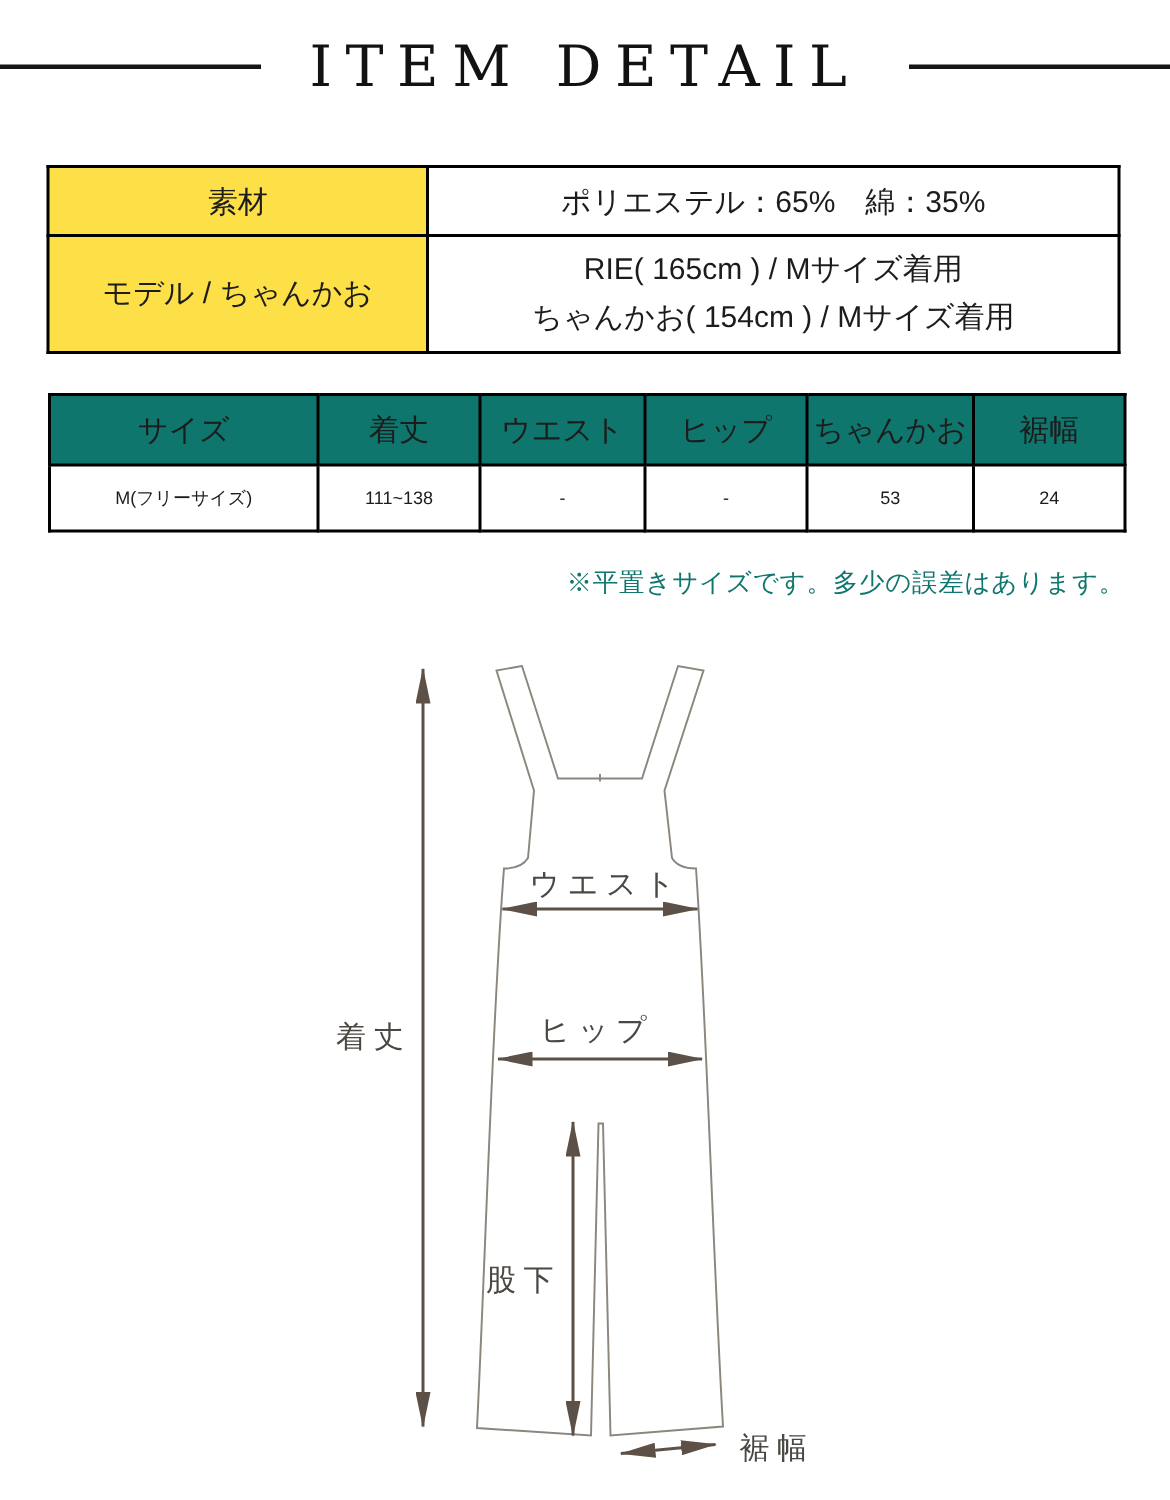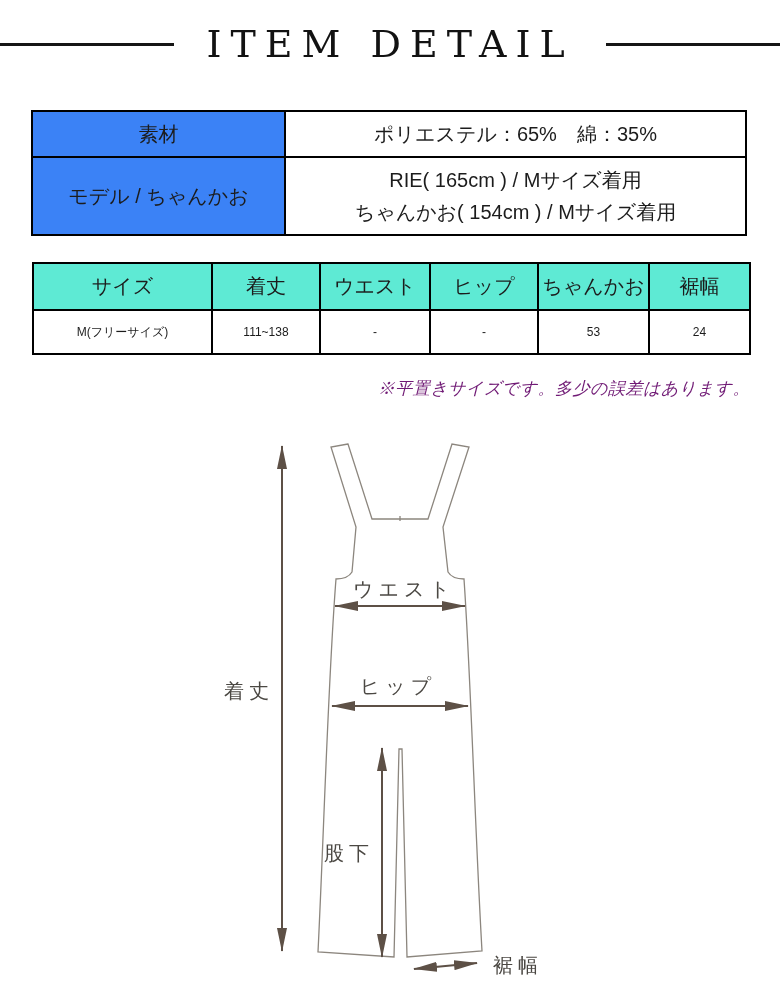--- a/index.html
+++ b/index.html
@@ -10,29 +10,29 @@
   
   .title-row{position:absolute;top:22px;left:0;width:780px;display:flex;align-items:center;}
   .title-rule{flex:1;height:3px;background:#151515;}
   .title-text{
     font-family:"DejaVu Serif","Liberation Serif",serif;font-weight:400;
     font-size:38px;letter-spacing:9px;color:#121212;margin:0 32px;white-space:nowrap;
   }
   
   table.spec{position:absolute;left:31px;top:110px;width:716px;border-collapse:collapse;table-layout:fixed;}
   table.spec td{border:2px solid #000;font-size:20px;text-align:center;vertical-align:middle;padding:0;}
-  table.spec .label-cell{background:#3b82f6;width:251px;}
+  table.spec .label-cell{background:#fde047;width:251px;}
   table.spec tr.r1 td{height:44px;}
   table.spec tr.r2 td{height:76px;line-height:1.6;}
   
   table.size{position:absolute;left:32px;top:262px;width:717px;border-collapse:collapse;table-layout:fixed;}
-  table.size th{background:#5eead4;border:2px solid #000;height:45px;font-size:20px;font-weight:normal;padding:0;}
+  table.size th{background:#0f766e;border:2px solid #000;height:45px;font-size:20px;font-weight:normal;padding:0;}
   table.size td{border:2px solid #000;height:42px;font-size:12px;text-align:center;padding:0;}
   
-  .note{position:absolute;top:377px;right:30px;font-size:17px;color:#701a75;letter-spacing:0.5px;font-style:italic;}
+  .note{position:absolute;top:377px;right:30px;font-size:17px;color:#0f766e;letter-spacing:0.5px;}
   
   svg.diagram{position:absolute;left:0;top:430px;}
   .garment{fill:none;stroke:#8c867e;stroke-width:1.3;}
   .dim{stroke:#5d5046;stroke-width:2;fill:none;}
   .dlabel{
     font-family:"Liberation Sans",sans-serif;font-size:20px;fill:#4b4843;
     letter-spacing:5px;text-anchor:middle;
   }
 </style>
 </head>

